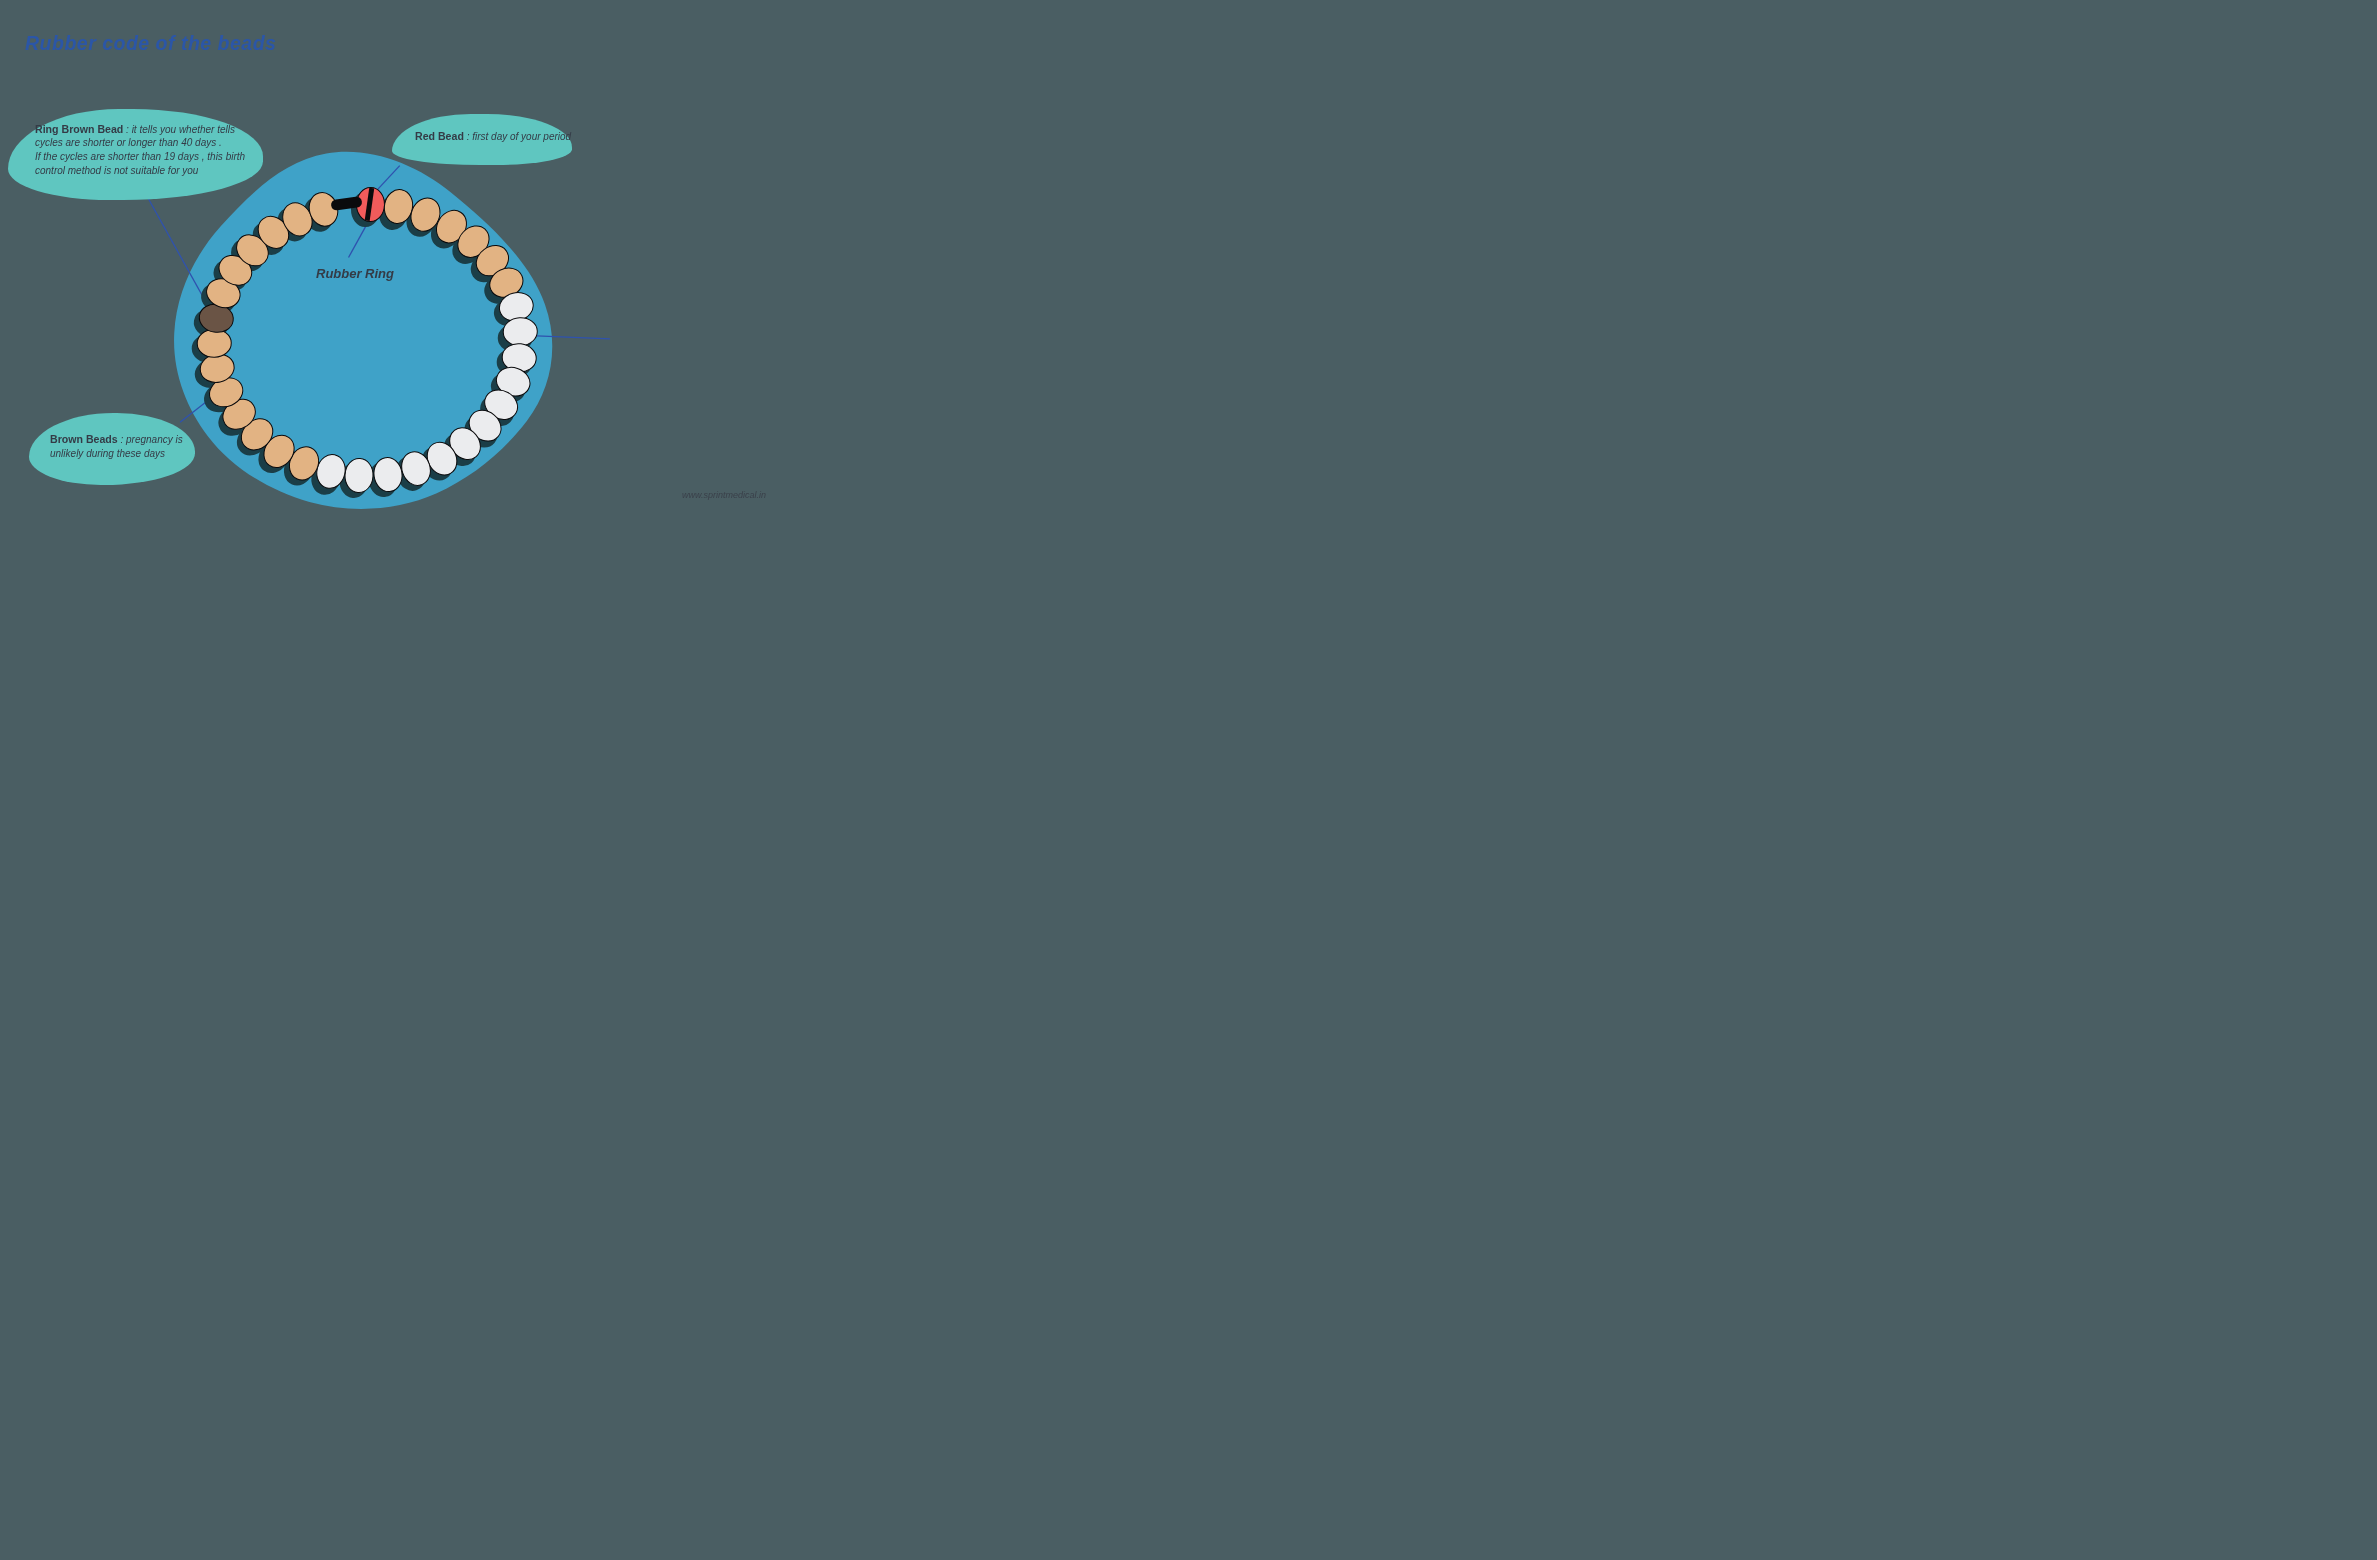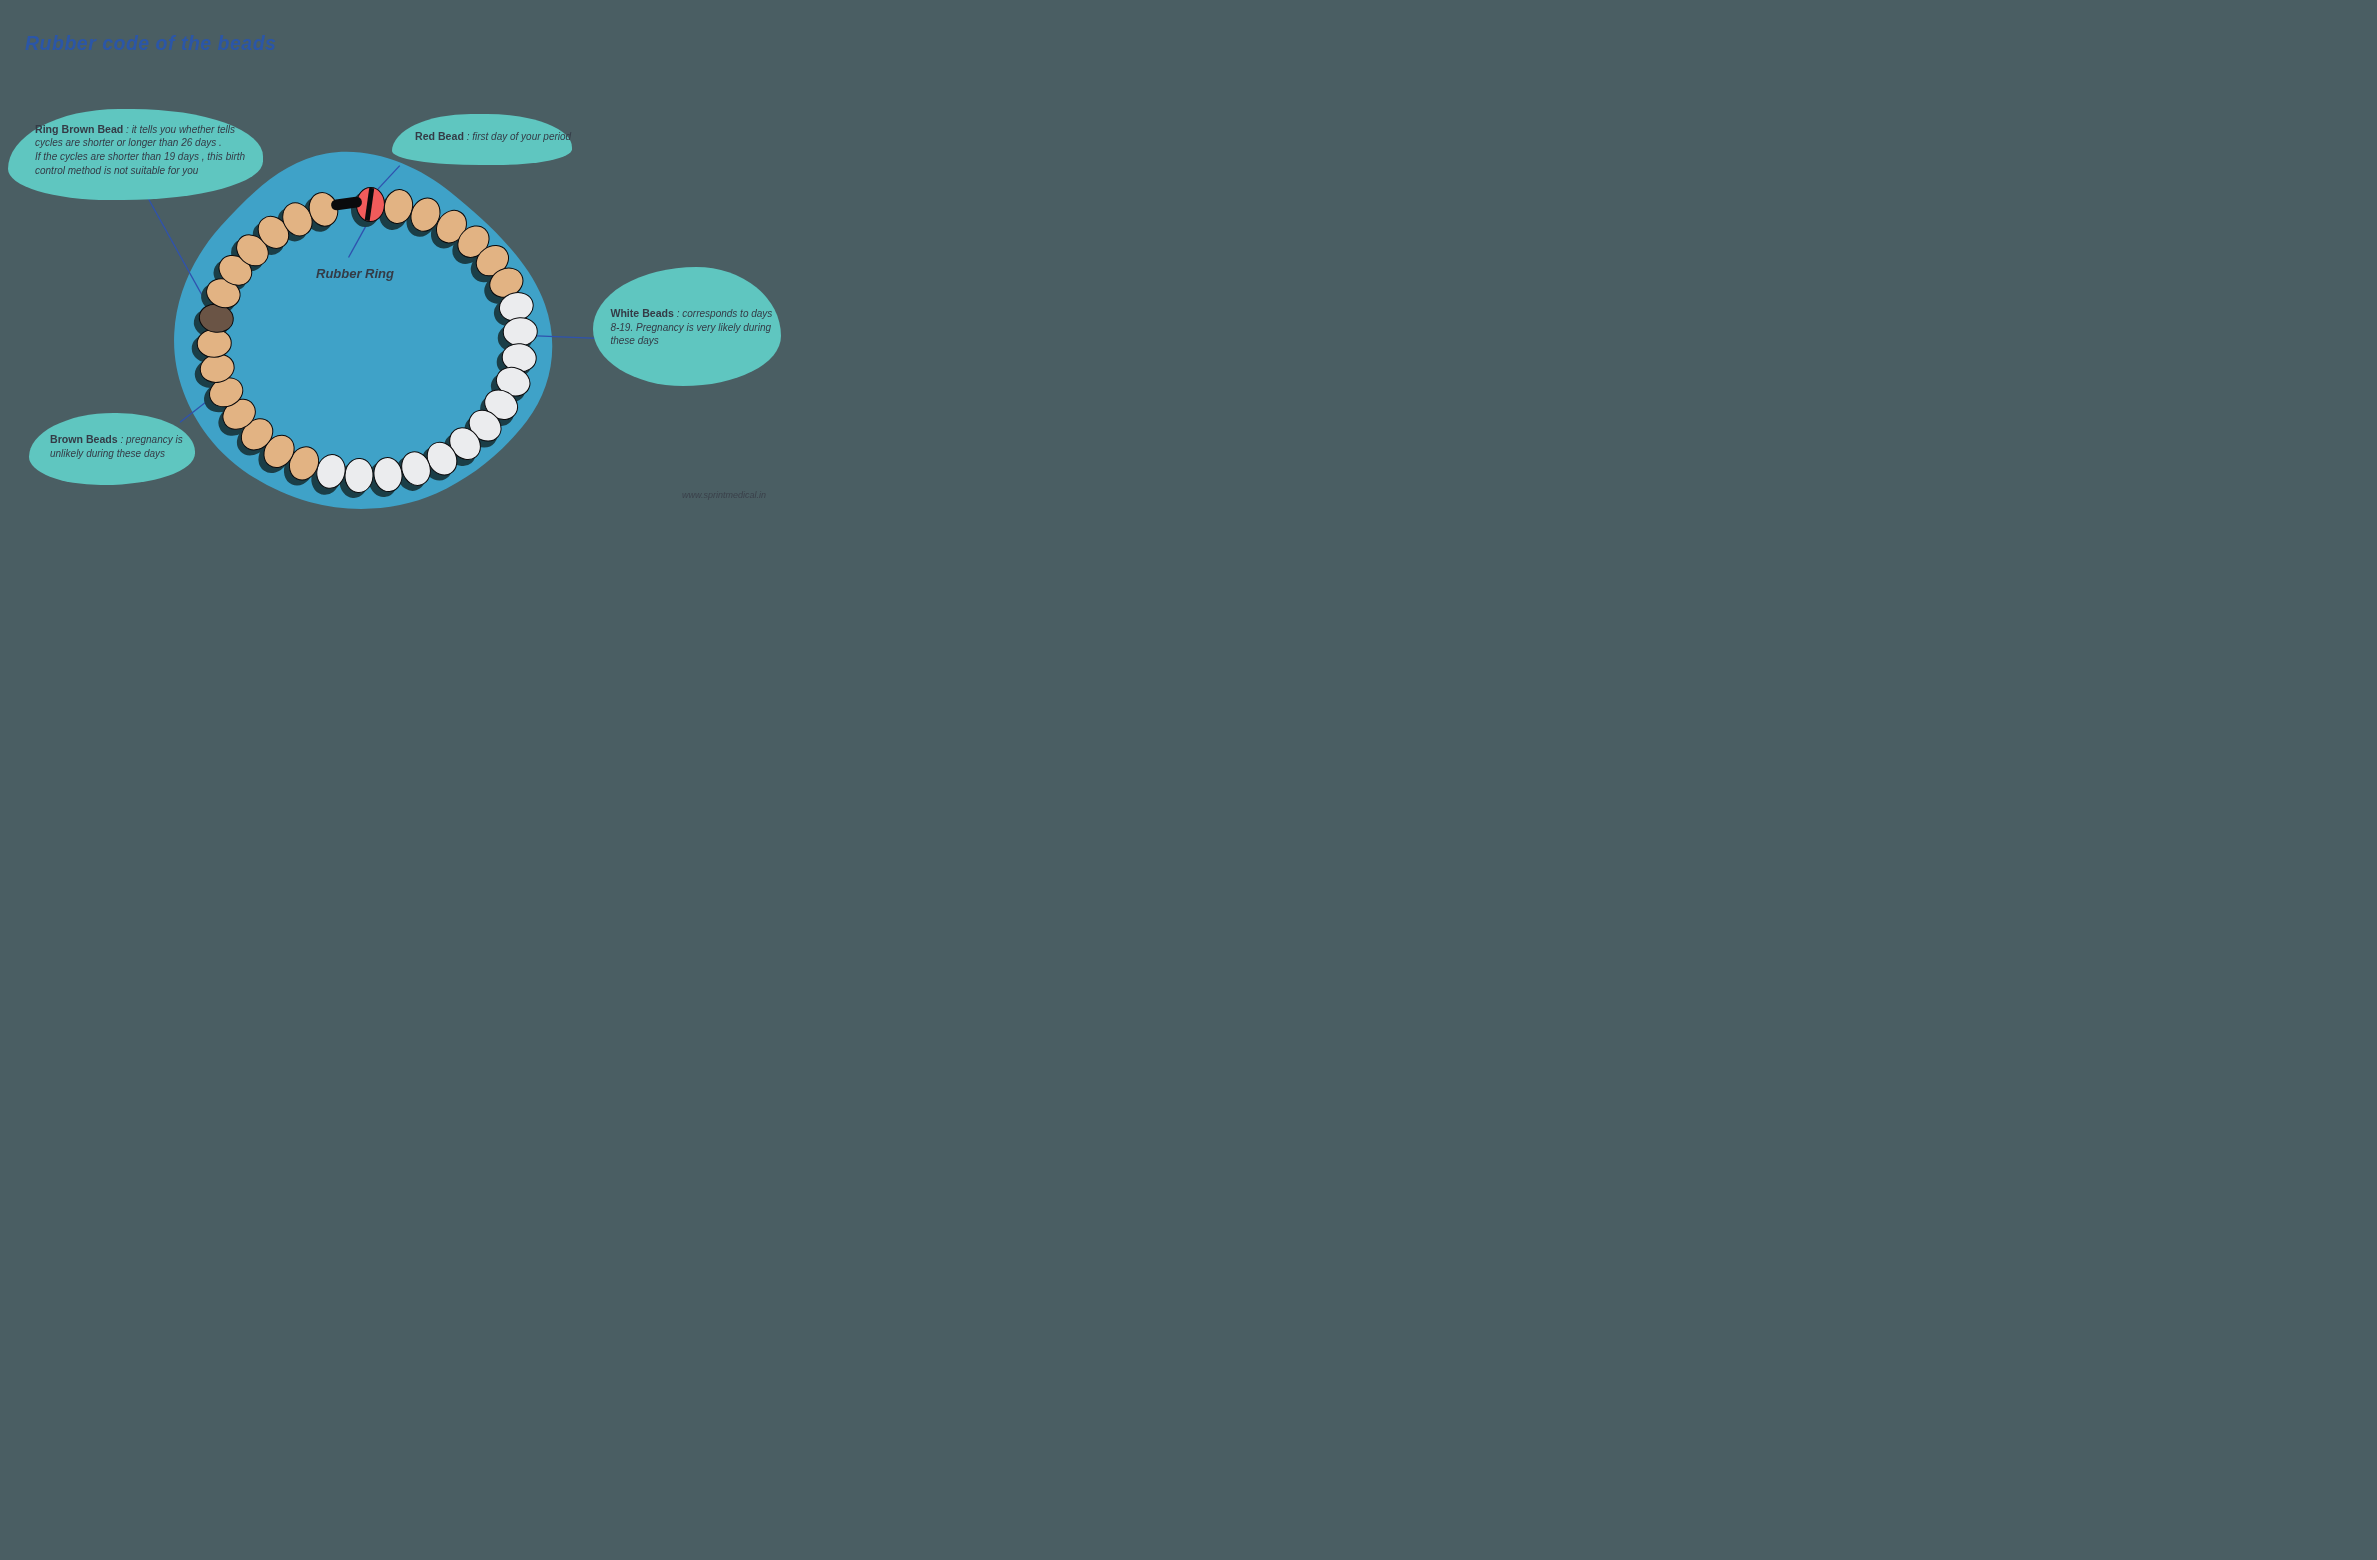--- a/index.html
+++ b/index.html
@@ -160,41 +160,33 @@
       <div class="bead bead-tan" style="width: 28.5px; height: 35px; left: 283px; top: 202px; transform: rotate(332.7deg);"></div>
       <div class="bead bead-tan" style="width: 28.5px; height: 35px; left: 309px; top: 192px; transform: rotate(343.4deg);"></div>
     </div>
 
   <div class="center-label">Rubber Ring</div>
 
   <div class="callout co-darkbrown">
     <div class="pad">
       <span class="lead">Ring Brown Bead</span>
       <span>: it tells you whether tells</span>
-      <div>cycles are shorter or longer than 26 days .</div>
+      <div>cycles are shorter or longer than 40 days .</div>
       <div>If the cycles are shorter than 19 days , this birth</div>
       <div>control method is not suitable for you</div>
     </div>
   </div>
 
   <div class="callout co-red">
     <div class="pad">
       <span class="lead">Red Bead</span>
       <span>: first day of your period</span>
     </div>
   </div>
 
-  <div class="callout co-white">
-    <div class="pad">
-      <span class="lead">White Beads</span>
-      <span>: corresponds to days</span>
-      <div>8-19. Pregnancy is very likely during</div>
-      <div>these days</div>
-    </div>
-  </div>
 
   <div class="callout co-brown">
     <div class="pad">
       <span class="lead">Brown Beads</span>
       <span>: pregnancy is</span>
       <div>unlikely during these days</div>
     </div>
   </div>
 
   <div class="watermark">www.sprintmedical.in</div>

